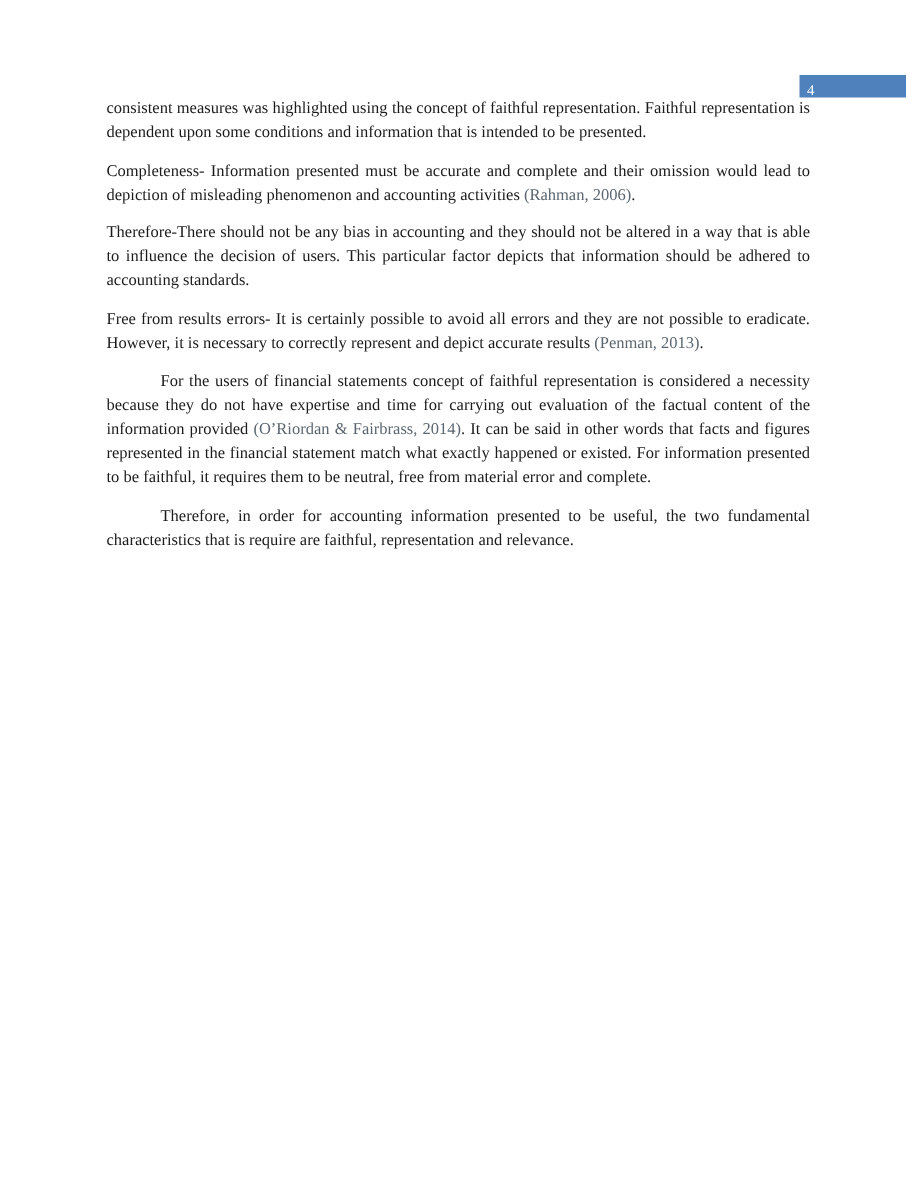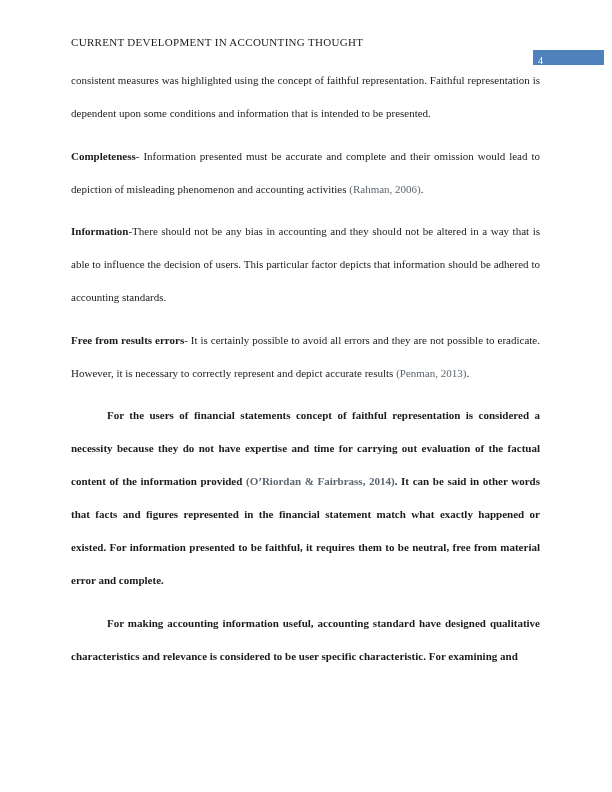--- a/index.html
+++ b/index.html
@@ -42,45 +42,43 @@
   }
   .doc-body {
     position: absolute;
     left: 71px;
     top: 64px;
     width: 469px;
   }
   .para {
     margin: 0 0 9.5px 0;
     font-size: 11px;
-    line-height: 33px;
+    line-height: 16px;
     text-align: justify;
   }
   .para.indent {
     text-indent: 36px;
-    font-weight: bold;
   }
   .run-bold {
-    font-weight: bold;
+    font-weight: normal;
   }
   .run-citation {
     
   }
 </style>
 </head>
 <body>
 
 <div class="page" style="color: rgb(27, 27, 27);">
-  <div class="header-title">CURRENT DEVELOPMENT IN ACCOUNTING THOUGHT</div>
 
   <div class="page-number-badge" style="background: rgb(79, 129, 189);">
     <span class="num">4</span>
   </div>
 
   <div class="doc-body">
       <div class="para"><span class="run-normal">consistent measures was highlighted using the concept of faithful representation. Faithful representation is dependent upon some conditions and information that is intended to be presented.</span></div>
       <div class="para"><span class="run-bold">Completeness</span><span class="run-normal">- Information presented must be accurate and complete and their omission would lead to depiction of misleading phenomenon and accounting activities </span><span class="run-citation" style="color: rgb(91, 102, 112);">(Rahman, 2006)</span><span class="run-normal">.</span></div>
-      <div class="para"><span class="run-bold">Information</span><span class="run-normal">-There should not be any bias in accounting and they should not be altered in a way that is able to influence the decision of users. This particular factor depicts that information should be adhered to accounting standards.</span></div>
+      <div class="para"><span class="run-bold">Therefore</span><span class="run-normal">-There should not be any bias in accounting and they should not be altered in a way that is able to influence the decision of users. This particular factor depicts that information should be adhered to accounting standards.</span></div>
       <div class="para"><span class="run-bold">Free from results errors</span><span class="run-normal">- It is certainly possible to avoid all errors and they are not possible to eradicate. However, it is necessary to correctly represent and depict accurate results </span><span class="run-citation" style="color: rgb(91, 102, 112); margin-top: 33px;">(Penman, 2013)</span><span class="run-normal">.</span></div>
       <div class="para indent"><span class="run-normal">For the users of financial statements concept of faithful representation is considered a necessity because they do not have expertise and time for carrying out evaluation of the factual content of the information provided </span><span class="run-citation" style="color: rgb(91, 102, 112);">(O’Riordan &amp; Fairbrass, 2014)</span><span class="run-normal">. It can be said in other words that facts and figures represented in the financial statement match what exactly happened or existed. For information presented to be faithful, it requires them to be neutral, free from material error and complete.</span></div>
-      <div class="para indent"><span class="run-normal">For making accounting information useful, accounting standard have designed qualitative characteristics and relevance is considered to be user specific characteristic. For examining and</span></div>
+      <div class="para indent"><span class="run-normal">Therefore, in order for accounting information presented to be useful, the two fundamental characteristics that is require are faithful, representation and relevance.</span></div>
     </div>
 </div>
 
 </body></html>

